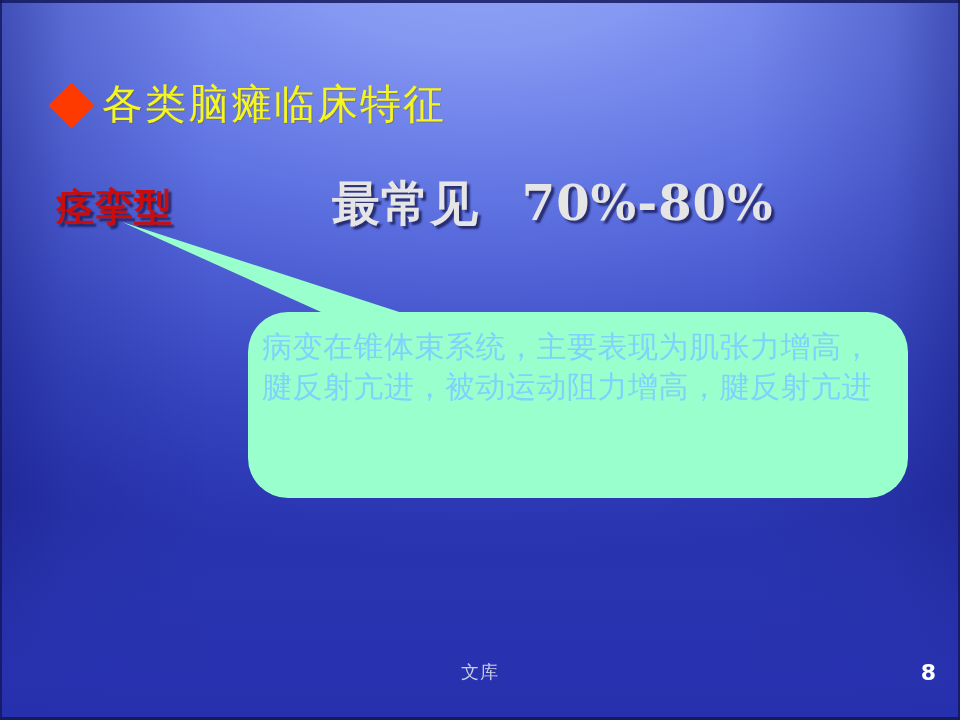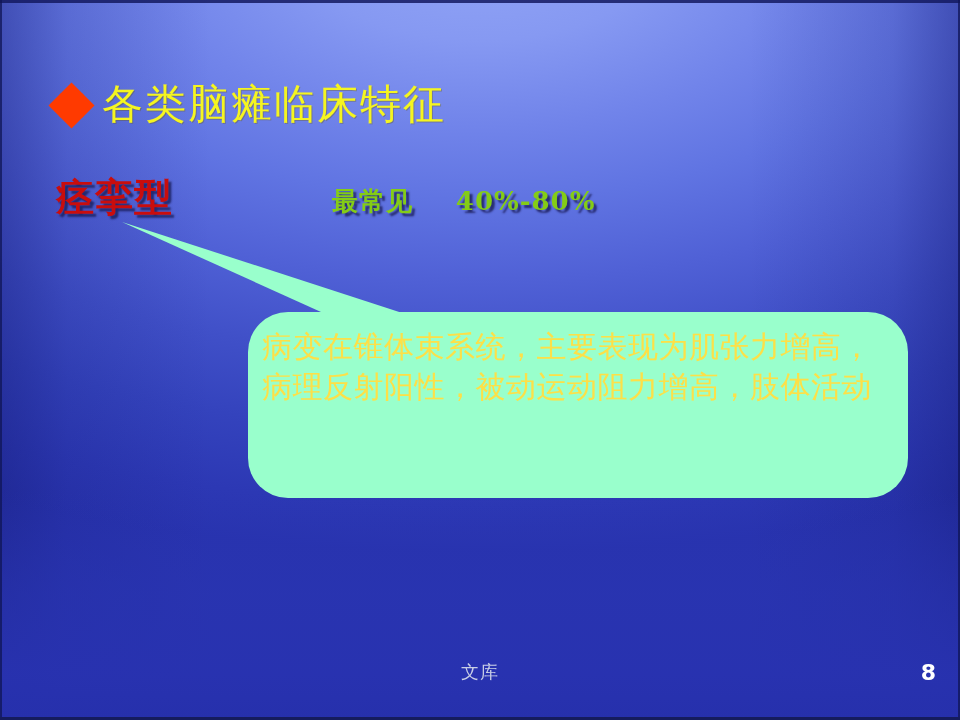--- a/index.html
+++ b/index.html
@@ -130,23 +130,23 @@
     font-size: 38px;
     font-weight: bold;
     color: #c90d0d;
     letter-spacing: 1px;
     text-shadow: 3px 3px 2px rgba(22,24,80,0.75);
     margin-top: 28px;
   }
   .sub-gap { display: inline-block; width: 150px; }
   .sub-white {
     font-family: "DejaVu Serif", "Liberation Serif", serif;
-    font-size: 26px;
+    font-size: 48px;
     font-weight: bold;
-    color: #84cc16;
+    color: #e5e5e5;
     letter-spacing: 1px;
     text-shadow: 3px 3px 2px rgba(26,28,86,0.8);
   }
   .sub-gap2 { display: inline-block; width: 34px; }
 
   
   #callout-svg {
     position: absolute;
     left: 0; top: 0;
     width: 960px;
@@ -154,21 +154,21 @@
     pointer-events: none;
   }
   #callout-text {
     position: absolute;
     left: 262px;
     top: 327px;
     width: 640px;
     font-family: "DejaVu Sans", "Liberation Sans", sans-serif;
     font-size: 30px;
     line-height: 40px;
-    color: #fde047;
+    color: #7dd3fc;
     letter-spacing: 0.5px;
   }
   #callout-text .ln { display: block; white-space: nowrap; }
   #callout-text .ln.indent { padding-left: 22px; }
 
   
   #footer-brand {
     position: absolute;
     left: 0; right: 0;
     top: 660px;
@@ -209,37 +209,37 @@
       <span class="d-bottom"></span>
     </div>
     <div id="title-text">各类脑瘫临床特征</div>
   </div>
 
   <div id="subtitle-row">
     <span class="sub-red">痉挛型</span>
     <span class="sub-gap"></span>
     <span class="sub-white">最常见</span>
     <span class="sub-gap2"></span>
-    <span class="sub-white">40%-80%</span>
+    <span class="sub-white">70%-80%</span>
   </div>
 
   <svg id="callout-svg" viewBox="0 0 960 720">
     <defs>
       <clipPath id="tail-clip">
         <rect x="0" y="0" width="960" height="316"></rect>
       </clipPath>
     </defs>
 
     <polygon points="122,222 430,322 352,326" fill="#99ffcc" clip-path="url(#tail-clip)"></polygon>
     <polygon points="300,290 430,322 352,326" fill="#99ffcc"></polygon>
 
     <rect x="248" y="312" width="660" height="186" rx="40" ry="40" fill="#99ffcc"></rect>
   </svg>
 
   <div id="callout-text">
     <span class="ln">病变在锥体束系统，主要表现为肌张力增高，</span>
-    <span class="ln">病理反射阳性，被动运动阻力增高，肢体活动</span>
+    <span class="ln">腱反射亢进，被动运动阻力增高，腱反射亢进</span>
   </div>
 
   <div id="footer-brand">文库</div>
   <div id="page-number">8</div>
 
 </div>
 
 </body></html>

